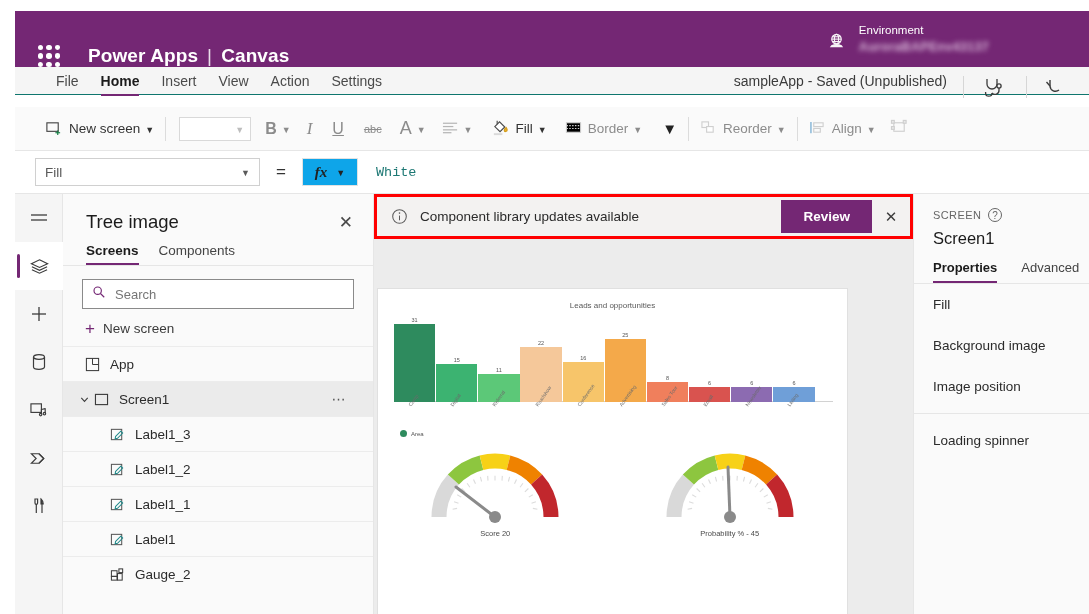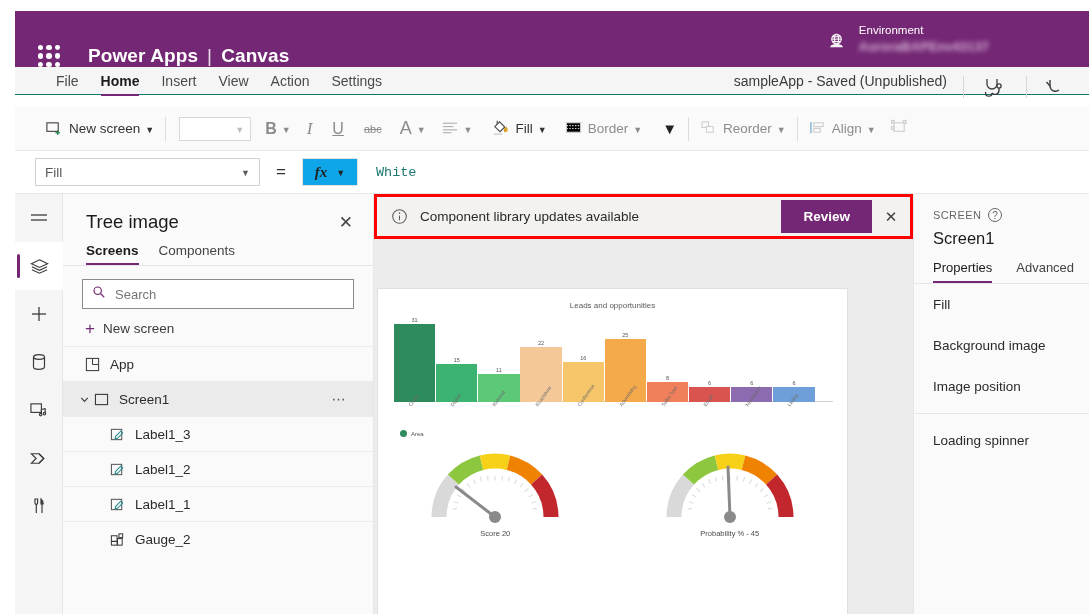--- a/index.html
+++ b/index.html
@@ -153,21 +153,21 @@
     background: #fafafa; border-left: 1px solid #e6e6e6;
   }
   .rp-kicker { display: flex; align-items: center; gap: 7px; padding: 14px 0 0 19px;
                font-size: 11px; color: #666; letter-spacing: .4px; }
   .rp-help { width: 14px; height: 14px; border: 1px solid #666; border-radius: 50%;
              font-size: 10px; display: flex; align-items: center; justify-content: center;
              color: #666; cursor: pointer; }
   .rp-name { padding: 7px 0 0 19px; font-size: 16.5px; color: #1b1b1b; }
   .rp-tabs { display: flex; gap: 24px; padding: 12px 19px 0 19px; border-bottom: 1px solid #e6e6e6; }
   .rtab { font-size: 13px; color: #444; padding-bottom: 8px; position: relative; cursor: pointer; }
-  .rtab.active { font-weight: normal; color: #1b1b1b; }
+  .rtab.active { font-weight: bold; color: #1b1b1b; }
   .rtab.active::after { content:""; position:absolute; left:0; right:0; bottom:0;
                         height:2px; background:#742774; }
   .rp-item { padding: 13px 0 13px 19px; font-size: 13.5px; color: #2b2b2b; cursor: pointer; }
   .rp-div { height: 1px; background: #e6e6e6; margin: 6px 0; }
 
   
   .chart-title { text-align: center; font-size: 8px; color: #595959; margin-top: 12px; }
   .bars { position: relative; margin: 14px 14px 0 16px; height: 78px; }
   .bar { position: absolute; bottom: 0; }
   .barval { position: absolute; bottom: 100%; width: 100%; text-align: center;
@@ -486,20 +486,29 @@
       <span>Label1_2</span>
     </div>
     <div class="trow" style="padding-left:47px;">
       <span class="ic">
         <svg width="15" height="15" viewBox="0 0 16 16" fill="none" stroke="#1f8a8a" stroke-width="1.1">
           <rect x="1.5" y="2.5" width="11" height="11" stroke="#555"></rect>
           <path d="M6 10 L11.5 4.5 L13.5 6.5 L8 12 L5.5 12.5 Z"></path>
         </svg>
       </span>
       <span>Label1_1</span>
+    </div>
+    <div class="trow" style="padding-left:47px;">
+      <span class="ic">
+        <svg width="15" height="15" viewBox="0 0 16 16" fill="none" stroke="#1f8a8a" stroke-width="1.1">
+          <rect x="1.5" y="2.5" width="11" height="11" stroke="#555"></rect>
+          <path d="M6 10 L11.5 4.5 L13.5 6.5 L8 12 L5.5 12.5 Z"></path>
+        </svg>
+      </span>
+      <span>Label1</span>
     </div>
     <div class="trow" style="padding-left:47px;">
       <span class="ic">
         <svg width="15" height="15" viewBox="0 0 16 16" fill="none" stroke="#3b3b3b" stroke-width="1.1">
           <rect x="1.5" y="4" width="6" height="6"></rect>
             <rect x="1.5" y="10" width="6" height="4"></rect>
           <rect x="8" y="7" width="5" height="7"></rect>
             <rect x="9.5" y="2" width="4" height="4"></rect>
         </svg>
       </span>

